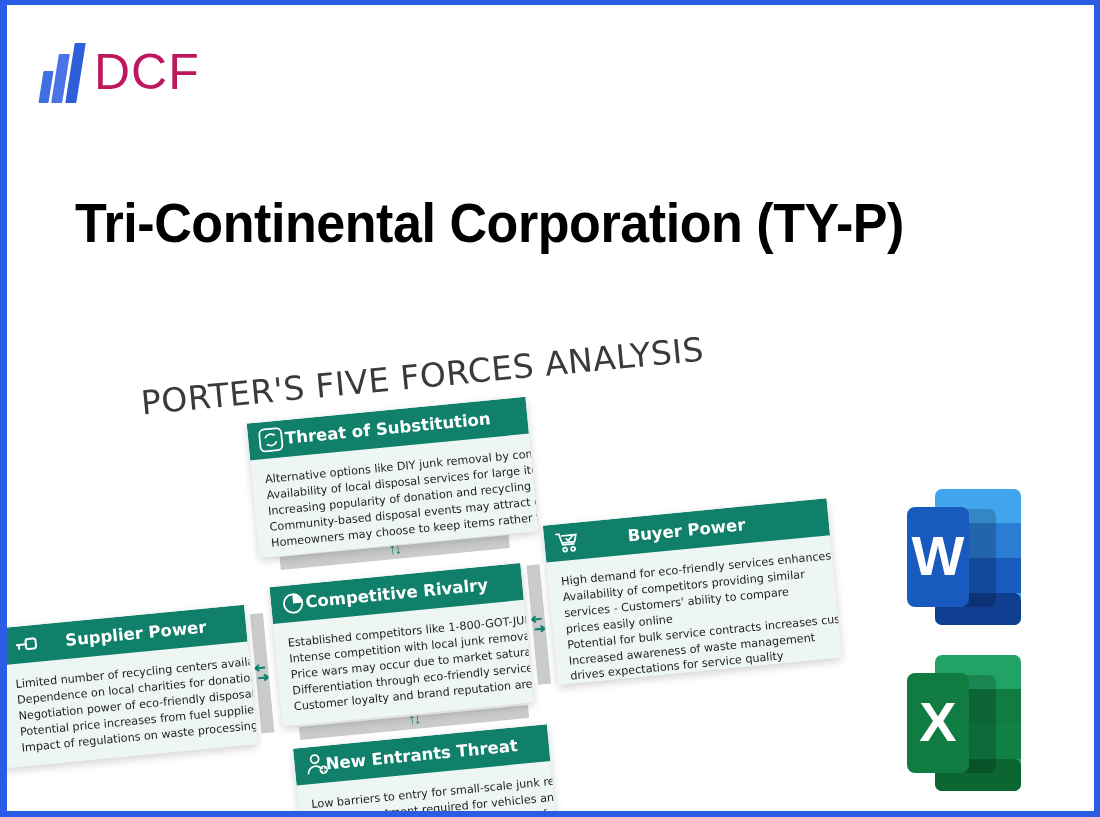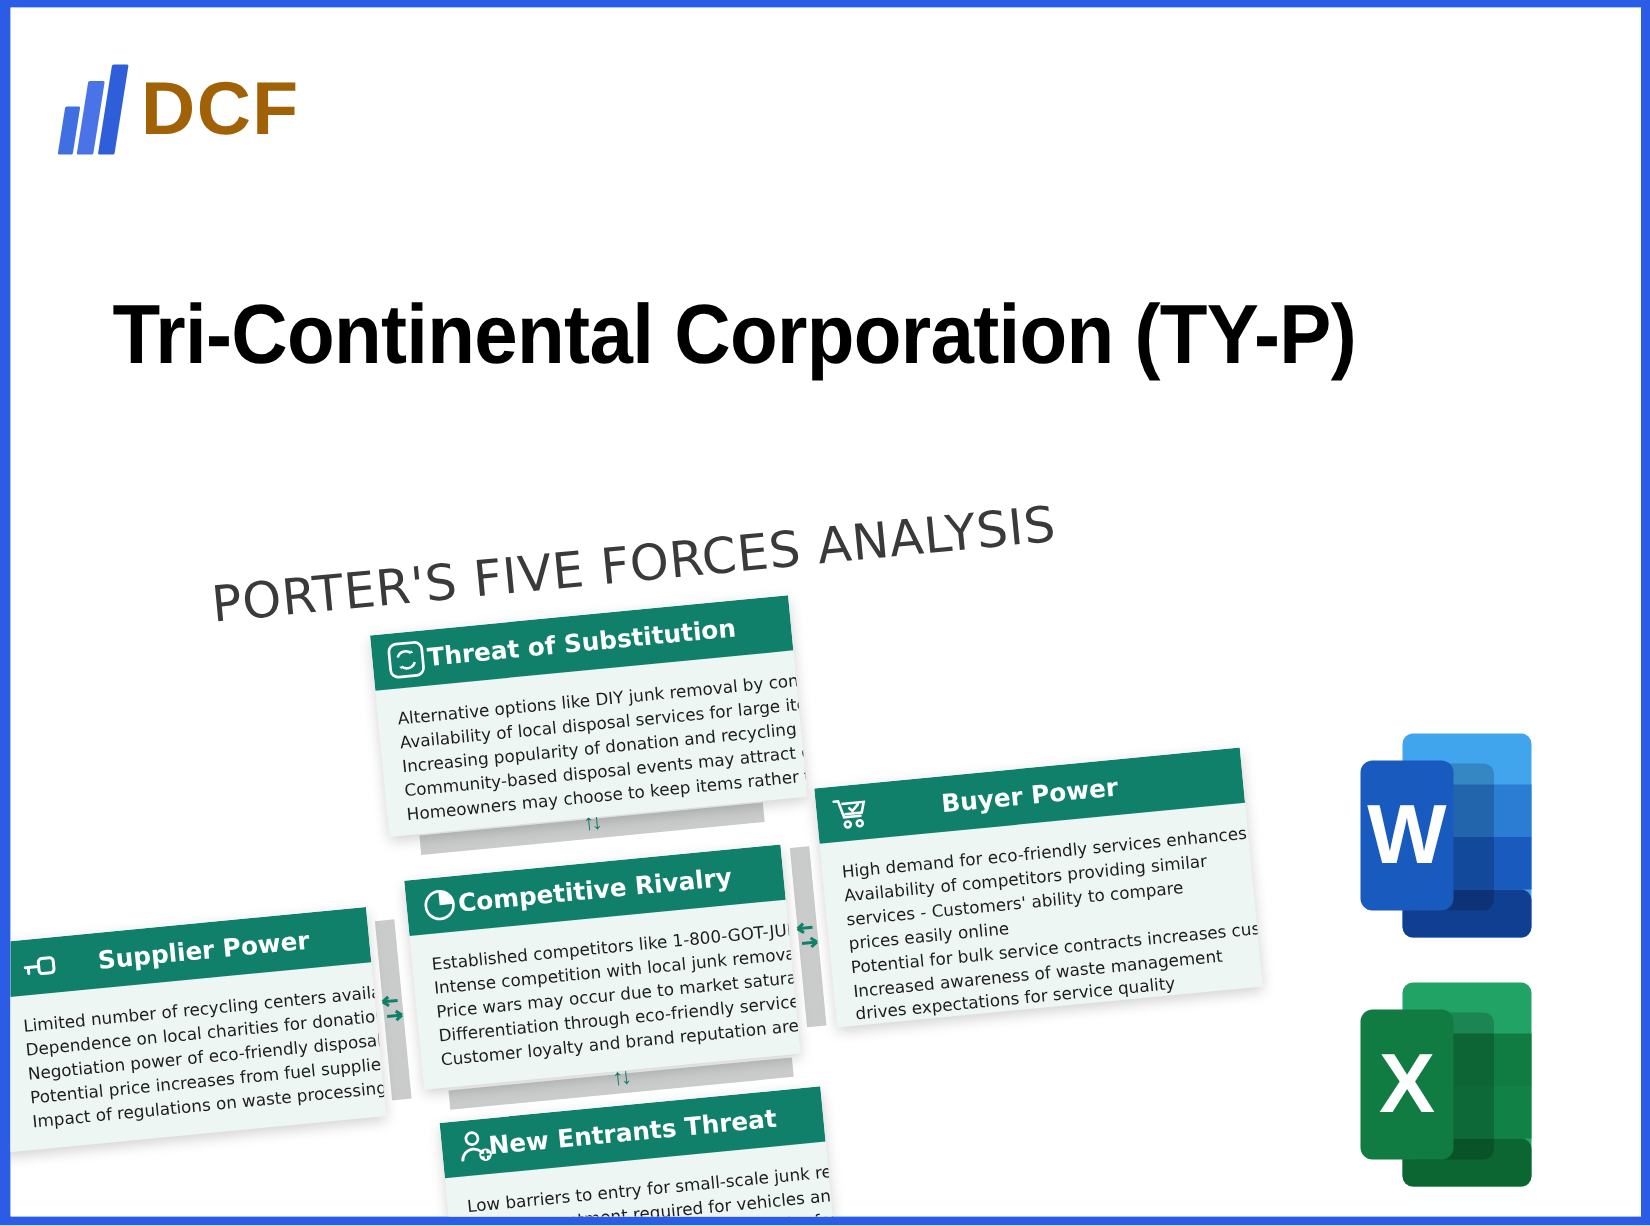--- a/index.html
+++ b/index.html
@@ -21,21 +21,21 @@
   #inner{position:absolute;inset:0;background:#fff;}
 
   
   #logo{position:absolute;left:33px;top:36px;display:flex;align-items:center;}
   .logo-mark{position:relative;width:44px;height:62px;margin-right:10px;}
   .logo-mark i{position:absolute;bottom:0;display:block;
      transform:skewX(-9deg);border-radius:1px;}
   .lb1{left:1px;width:10px;height:32px;background:#3f6fe0;}
   .lb2{left:15px;width:11px;height:49px;background:#4a73e8;}
   .lb3{left:30px;width:11px;height:60px;background:#2f5fd8;}
-  .logo-text{font-size:50px;font-weight:700;color:#a16207;letter-spacing:1px;
+  .logo-text{font-size:50px;font-weight:400;color:#be185d;letter-spacing:1px;
     font-family:"Liberation Sans",sans-serif;line-height:1;}
 
   
   #page-title{
     position:absolute;left:68px;top:185px;width:960px;
     font-size:56px;font-weight:bold;color:#000;
     font-family:"Liberation Sans Narrow","Liberation Sans",sans-serif;
     transform:scaleX(.93);transform-origin:left center;
     white-space:nowrap;letter-spacing:-0.5px;
   }

